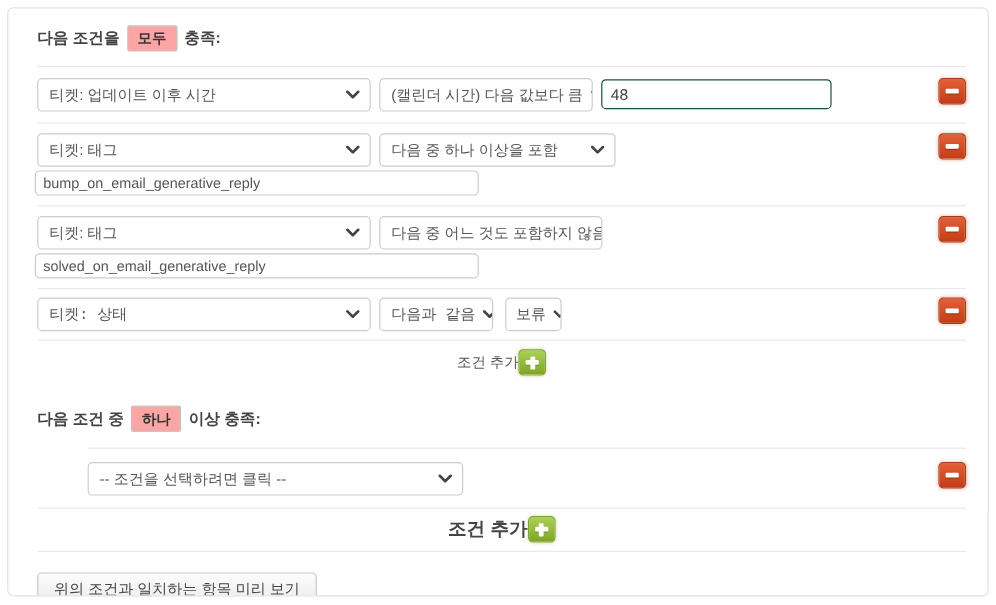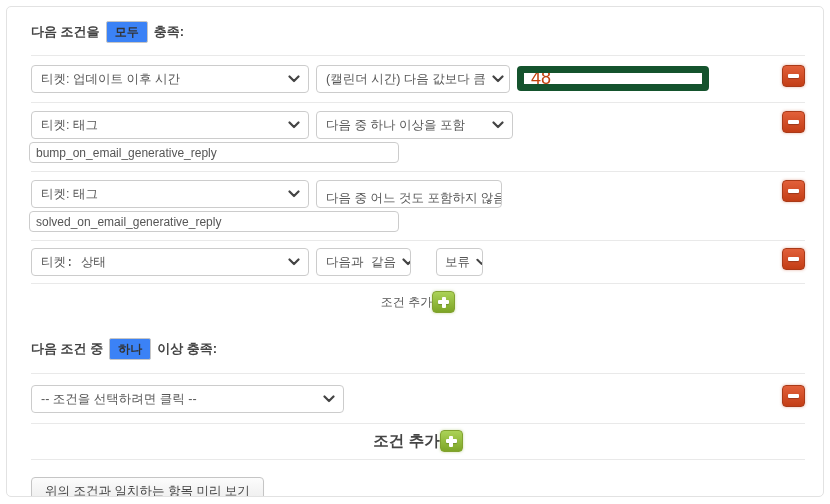--- a/index.html
+++ b/index.html
@@ -12,45 +12,45 @@
     position:absolute; left:6px; top:6px; width:818px; height:491px;
     background:#fff; border:1px solid #e2e2e2; border-radius:5px;
     padding:14px 18px 0 24px; overflow:hidden;
   }
   .hdr {
     display:flex; align-items:center; gap:6px;
     font-size:13px; font-weight:700; color:#444; padding-bottom:12px;
   }
   .op-box {
     display:inline-block; font-size:12px; font-weight:700; color:#333;
-    background:#3b82f6; border:1px solid #c6c6c6; border-radius:2px;
+    background:#fca5a5; border:1px solid #c6c6c6; border-radius:2px;
     padding:4px 8px; cursor:pointer; line-height:1;
   }
   .row { border-top:1px solid #e9e9e9; }
   .row-line { display:flex; align-items:flex-start; gap:7px; }
   .pad-a { padding:9px 0; }
   .pad-b { padding:8px 0; }
   .pad-c { padding:7px 0;font-family:Liberation Mono, monospace; }
   .select {
     height:28px; background:#fff; border:1px solid #ccc; border-radius:4px;
     display:flex; align-items:center; justify-content:space-between;
     padding:0 8px 0 9px; font-size:12.5px; color:#555; cursor:pointer;
     white-space:nowrap; overflow:hidden; flex:none;
   }
   .select .chev { flex:none; margin-left:6px; display:flex; align-items:center; }
   .w-field  { width:278px; }
-  .w-op-time{ width:194px; }
+  .w-op-time{ width:178px; }
   .w-op-tag1{ width:197px; }
-  .w-op-tag2{ width:186px;align-items:flex-end; }
+  .w-op-tag2{ width:186px; }
   .w-op-eq  { width:95px; }
-  .w-status { width:47px; padding:0 5px 0 8px; margin-left:18px; }
+  .w-status { width:47px; padding:0 5px 0 8px; margin-left:3px; }
   .w-pick   { width:313px; }
   .txt-input {
-    height:25px; width:192px; margin-top:1px; border:7px solid #14532d;
-    border-radius:4px; font-size:18px; color:#c2410c; padding:0 7px;
+    height:25px; width:192px; margin-top:1px; border:1px solid #14532d;
+    border-radius:4px; font-size:13px; color:#404040; padding:0 7px;
     font-family:inherit; outline:none; flex:none;
   }
   .tag-input {
     height:21px; width:370px; margin:3px 0 0 -2px; border:1px solid #ccc;
     border-radius:4px; font-size:12px; color:#555; padding:0 6px;
     font-family:inherit; outline:none; display:block;
   }
   .flex-sp { flex:1 1 auto; }
   .btn-sq {
     position:relative; width:23px; height:22px; border-radius:4px;
@@ -225,21 +225,21 @@
       <span class="glyph-plus-v"></span>
     </button>
   </div>
 
   <div class="hdr hdr2">
     <span>다음 조건 중</span>
     <span class="op-box">하나</span>
     <span>이상 충족:</span>
   </div>
 
-  <div class="row" style="padding:11px 0 10px 0;">
+  <div class="row" style="padding:11px 0 10px 0;margin-left:42px;">
     <div class="row-line">
       <div class="select w-pick">
         <span>-- 조건을 선택하려면 클릭 --</span>
         <span class="chev">
           <svg width="12" height="8" viewBox="0 0 12 8">
               <path d="M1.5 1.5 L6 6 L10.5 1.5" fill="none" stroke="#444" stroke-width="2.2" stroke-linecap="round" stroke-linejoin="round"></path>
             </svg>
         </span>
       </div>
       <div class="flex-sp"></div>

